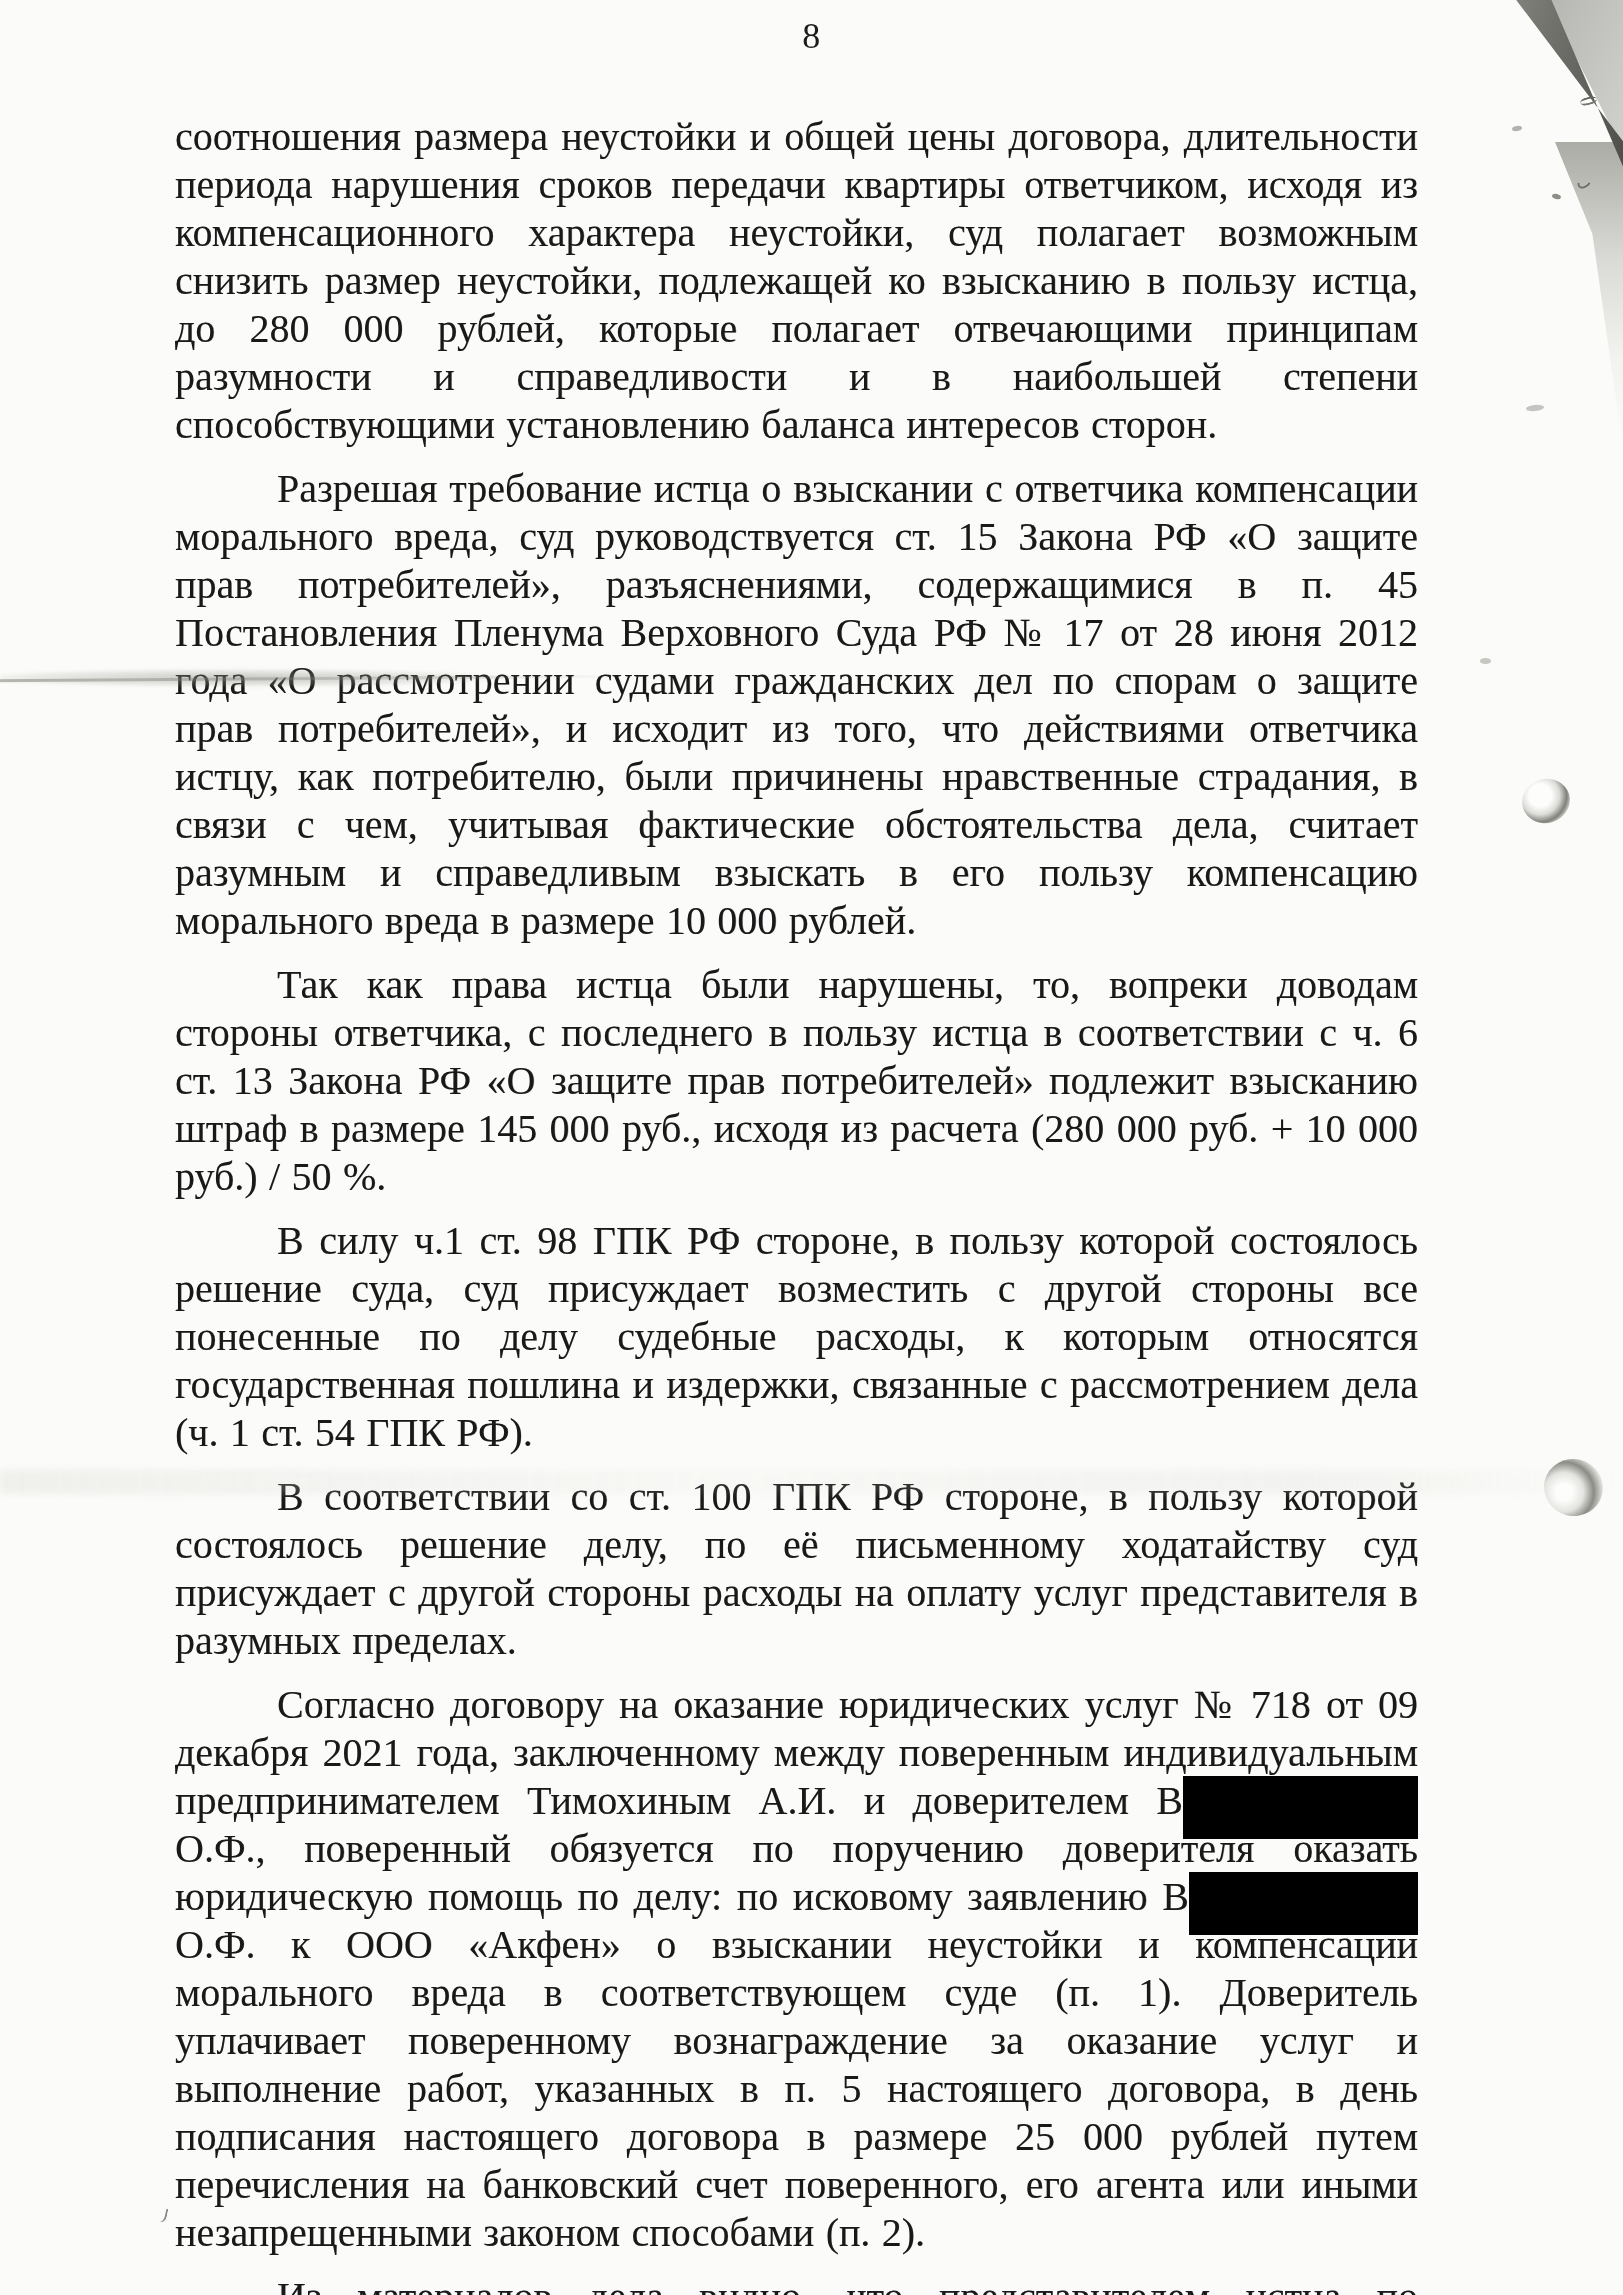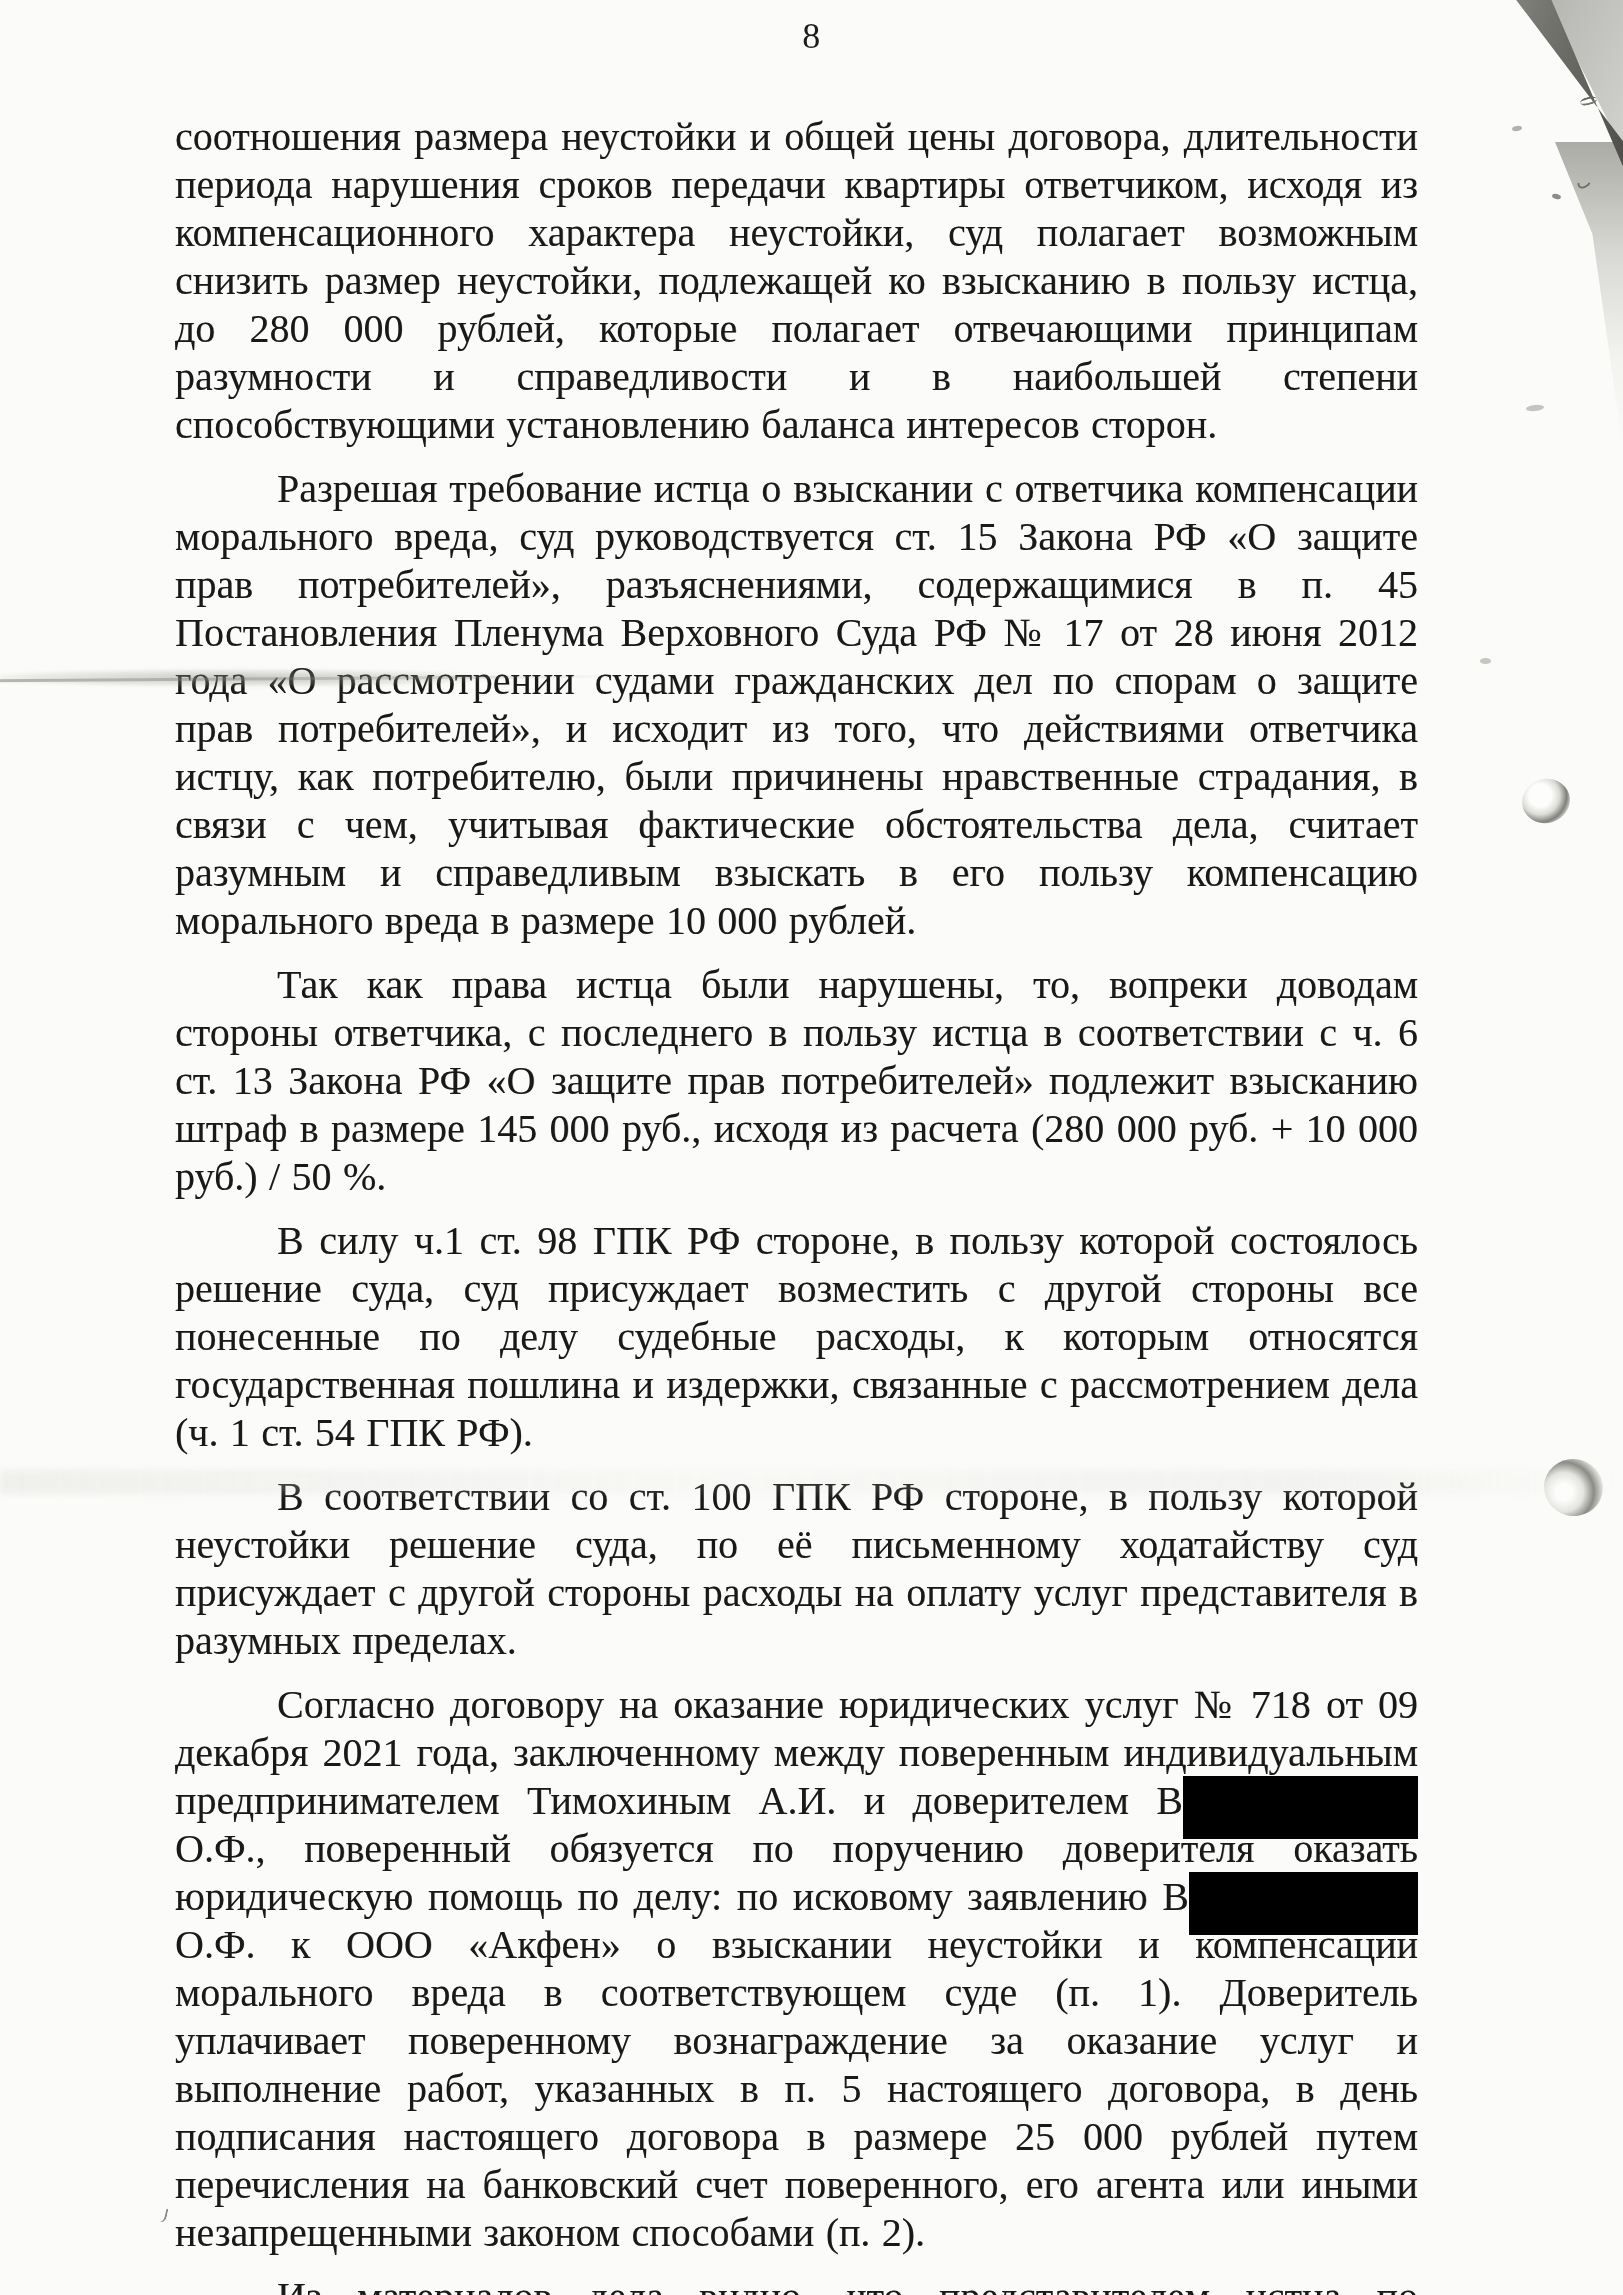--- a/index.html
+++ b/index.html
@@ -147,21 +147,21 @@
 <div class="page">
 
   <div class="page-number">8</div>
 
   <main class="text-block">
 
   <p class="">соотношения размера неустойки и общей цены договора, длительности периода нарушения сроков передачи квартиры ответчиком, исходя из компенсационного характера неустойки, суд полагает возможным снизить размер неустойки, подлежащей ко взысканию в пользу истца, до 280&nbsp;000 рублей, которые полагает отвечающими принципам разумности и справедливости и в наибольшей степени способствующими установлению баланса интересов сторон.</p>
       <p class="indent">Разрешая требование истца о взыскании с ответчика компенсации морального вреда, суд руководствуется ст. 15 Закона РФ «О защите прав потребителей», разъяснениями, содержащимися в п. 45 Постановления Пленума Верховного Суда РФ № 17 от 28 июня 2012 года «О рассмотрении судами гражданских дел по спорам о защите прав потребителей», и исходит из того, что действиями ответчика истцу, как потребителю, были причинены нравственные страдания, в связи с чем, учитывая фактические обстоятельства дела, считает разумным и справедливым взыскать в его пользу компенсацию морального вреда в размере 10&nbsp;000 рублей.</p>
       <p class="indent">Так как права истца были нарушены, то, вопреки доводам стороны ответчика, с последнего в пользу истца в соответствии с ч. 6 ст. 13 Закона РФ «О защите прав потребителей» подлежит взысканию штраф в размере 145&nbsp;000 руб., исходя из расчета (280&nbsp;000 руб. + 10&nbsp;000 руб.) / 50 %.</p>
       <p class="indent">В силу ч.1 ст. 98 ГПК РФ стороне, в пользу которой состоялось решение суда, суд присуждает возместить с другой стороны все понесенные по делу судебные расходы, к которым относятся государственная пошлина и издержки, связанные с рассмотрением дела (ч. 1 ст. 54 ГПК РФ).</p>
-      <p class="indent">В соответствии со ст. 100 ГПК РФ стороне, в пользу которой неустойки решение суда, по её письменному ходатайству суд присуждает с другой стороны расходы на оплату услуг представителя в разумных пределах.</p>
+      <p class="indent">В соответствии со ст. 100 ГПК РФ стороне, в пользу которой состоялось решение делу, по её письменному ходатайству суд присуждает с другой стороны расходы на оплату услуг представителя в разумных пределах.</p>
       <p class="indent">Согласно договору на оказание юридических услуг № 718 от 09 декабря 2021 года, заключенному между поверенным индивидуальным предпринимателем Тимохиным А.И. и доверителем В<span class="redaction" style="width: 235px;"></span> О.Ф., поверенный обязуется по поручению доверителя оказать юридическую помощь по делу: по исковому заявлению В<span class="redaction" style="width: 229px;"></span> О.Ф. к ООО «Акфен» о взыскании неустойки и компенсации морального вреда в соответствующем суде (п. 1). Доверитель уплачивает поверенному вознаграждение за оказание услуг и выполнение работ, указанных в п. 5 настоящего договора, в день подписания настоящего договора в размере 25&nbsp;000 рублей путем перечисления на банковский счет поверенного, его агента или иными незапрещенными законом способами (п. 2).</p>
       <p class="indent">Из материалов дела видно, что представителем истца по доверенности Тимохиным А.И. подготовлено и направлено в электронном виде исковое заявление в суд, также он представлял интересы истца в предварительных судебных заседаниях 24 января 2022 года и 02 февраля 2022 года.</p>
     </main>
 
   <div class="artifact corner-fold">
     <div class="fold-face"></div>
     <div class="fold-shadow"></div>
     <div class="fold-crease"></div>
   </div>
   <div class="artifact scratch-1"></div>

